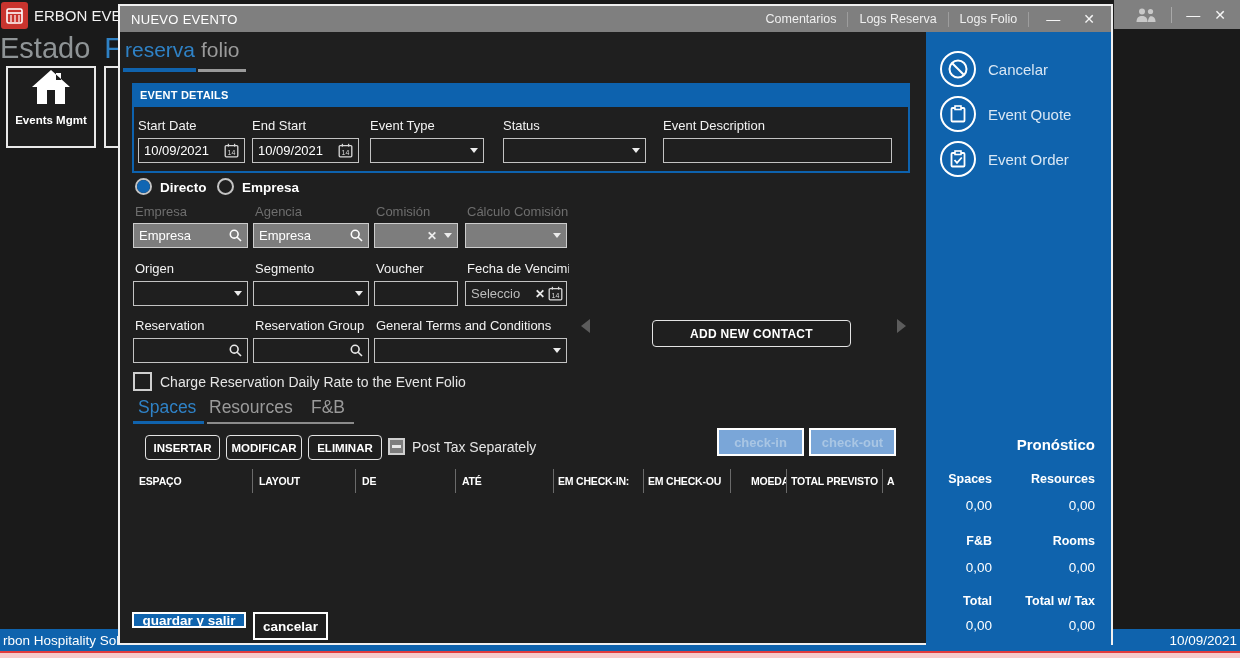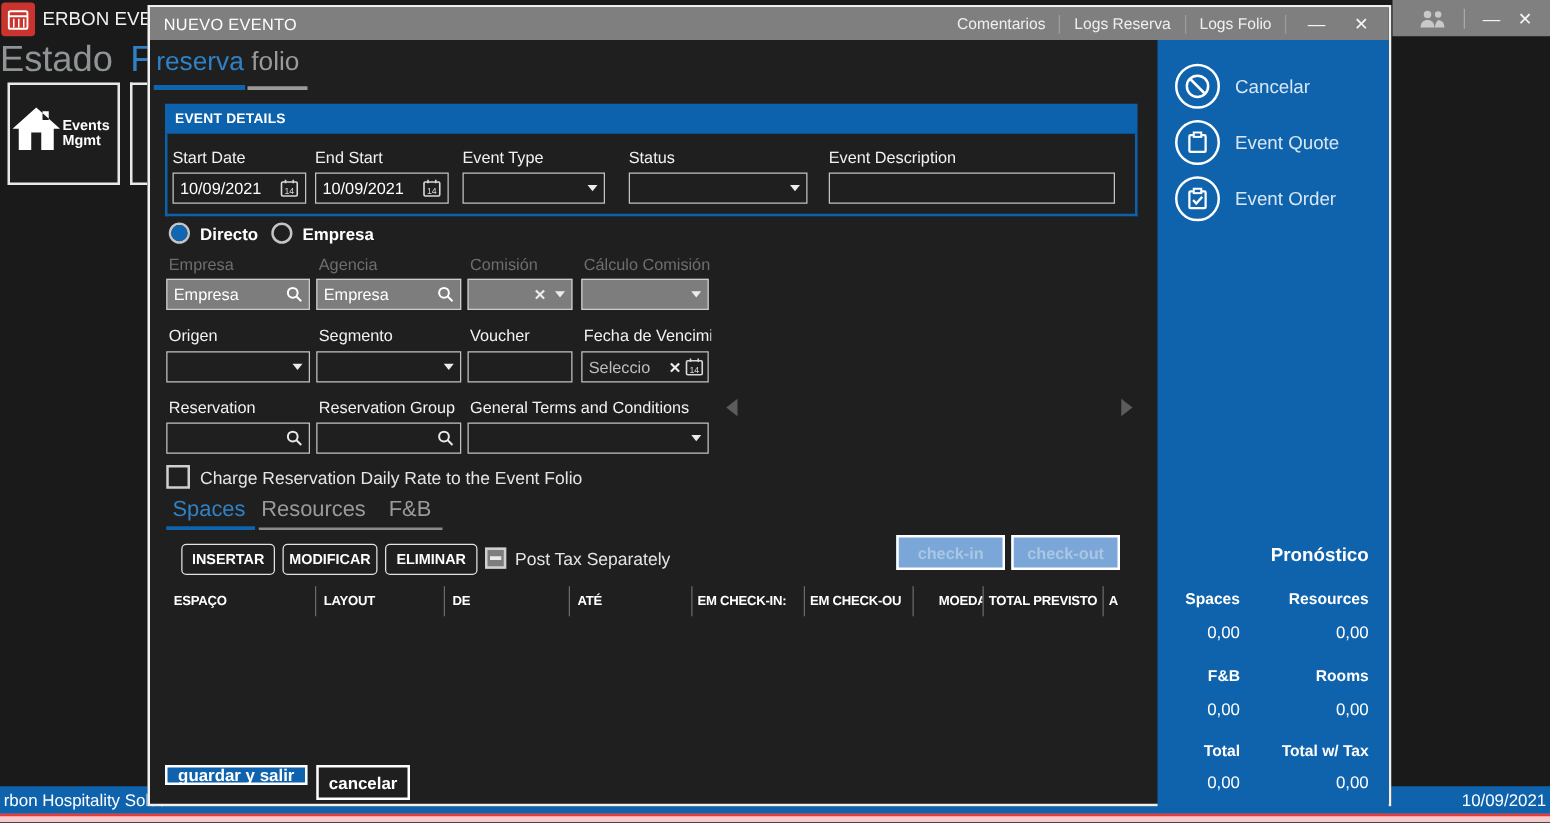--- a/index.html
+++ b/index.html
@@ -13,21 +13,21 @@
                 display:flex; align-items:center; justify-content:center; flex:0 0 auto; }
   .bg-apptitle { color:#f2f2f2; font-size:15px; white-space:nowrap; }
   .bg-topright { position:absolute; left:1114px; top:0; width:126px; height:29px; background:#808080;
                  display:flex; align-items:center; justify-content:flex-end; gap:14px; padding-right:14px; }
   .bg-topright .wbtn { color:#f5f5f5; font-size:14px; line-height:1; }
   .bg-sep { width:1px; height:16px; background:#a9a9a9; }
   .bg-navtabs { position:absolute; left:0; top:32px; font-size:29px; white-space:nowrap; }
   .bg-navtabs .t-estado { color:#8f9496; }
   .bg-navtabs .t-front  { color:#2f81c4; margin-left:14px; }
   .bg-tile { position:absolute; left:6px; top:66px; width:90px; height:82px; background:#1d1d1d;
-             border:2px solid #e9e9e9; display:flex; flex-direction:row; align-items:center; justify-content:center; padding-bottom:7px; }
+             border:2px solid #e9e9e9; display:flex; flex-direction:column; align-items:center; justify-content:flex-start; padding-bottom:7px; }
   .bg-tile .tile-label { color:#fff; font-weight:bold; font-size:11.5px; margin-top:6px; }
   .bg-tile .tile-icn { margin-bottom:2px; }
   .bg-tile2 { position:absolute; left:104px; top:66px; width:14px; height:82px; background:#1d1d1d;
               border:2px solid #e9e9e9; border-right:none; }
   .bg-statusbar { position:absolute; left:0; top:629px; width:1240px; height:22px; background:#0f63ad;
                   display:flex; align-items:center; justify-content:space-between; padding:0 3px; }
   .bg-statusbar span { color:#fff; font-size:13.5px; white-space:nowrap; }
   .bg-pink { position:absolute; left:0; top:651px; width:1240px; height:7px; background:#f6caca; border-top:2px solid #e23b3b; }
 
   
@@ -329,20 +329,21 @@
               <circle cx="5.2" cy="5.2" r="3.9" fill="none" stroke="#e8e8e8" stroke-width="1.6"></circle>
               <line x1="8.2" y1="8.2" x2="12" y2="12" stroke="#e8e8e8" stroke-width="1.6"></line>
             </svg>
           </span>
       </div>
       <div class="field" style="left:254px; top:306px; width:193px;">
         <span class="grow"></span>
           <span class="caret"></span>
       </div>
 
+      <div class="btn-outline btn-contact" style="left:532px; top:288px;">ADD NEW CONTACT</div>
 
       <div class="chk" style="left:13px; top:340px;"></div>
       <span class="chklabel" style="left:40px; top:342px;">Charge Reservation Daily Rate to the Event Folio</span>
 
       <span class="stab-spaces">Spaces</span>
       <span class="stab-res">Resources</span>
       <span class="stab-fnb">F&amp;B</span>
       <div class="stab-ul-blue"></div>
       <div class="stab-ul-gray"></div>
 

